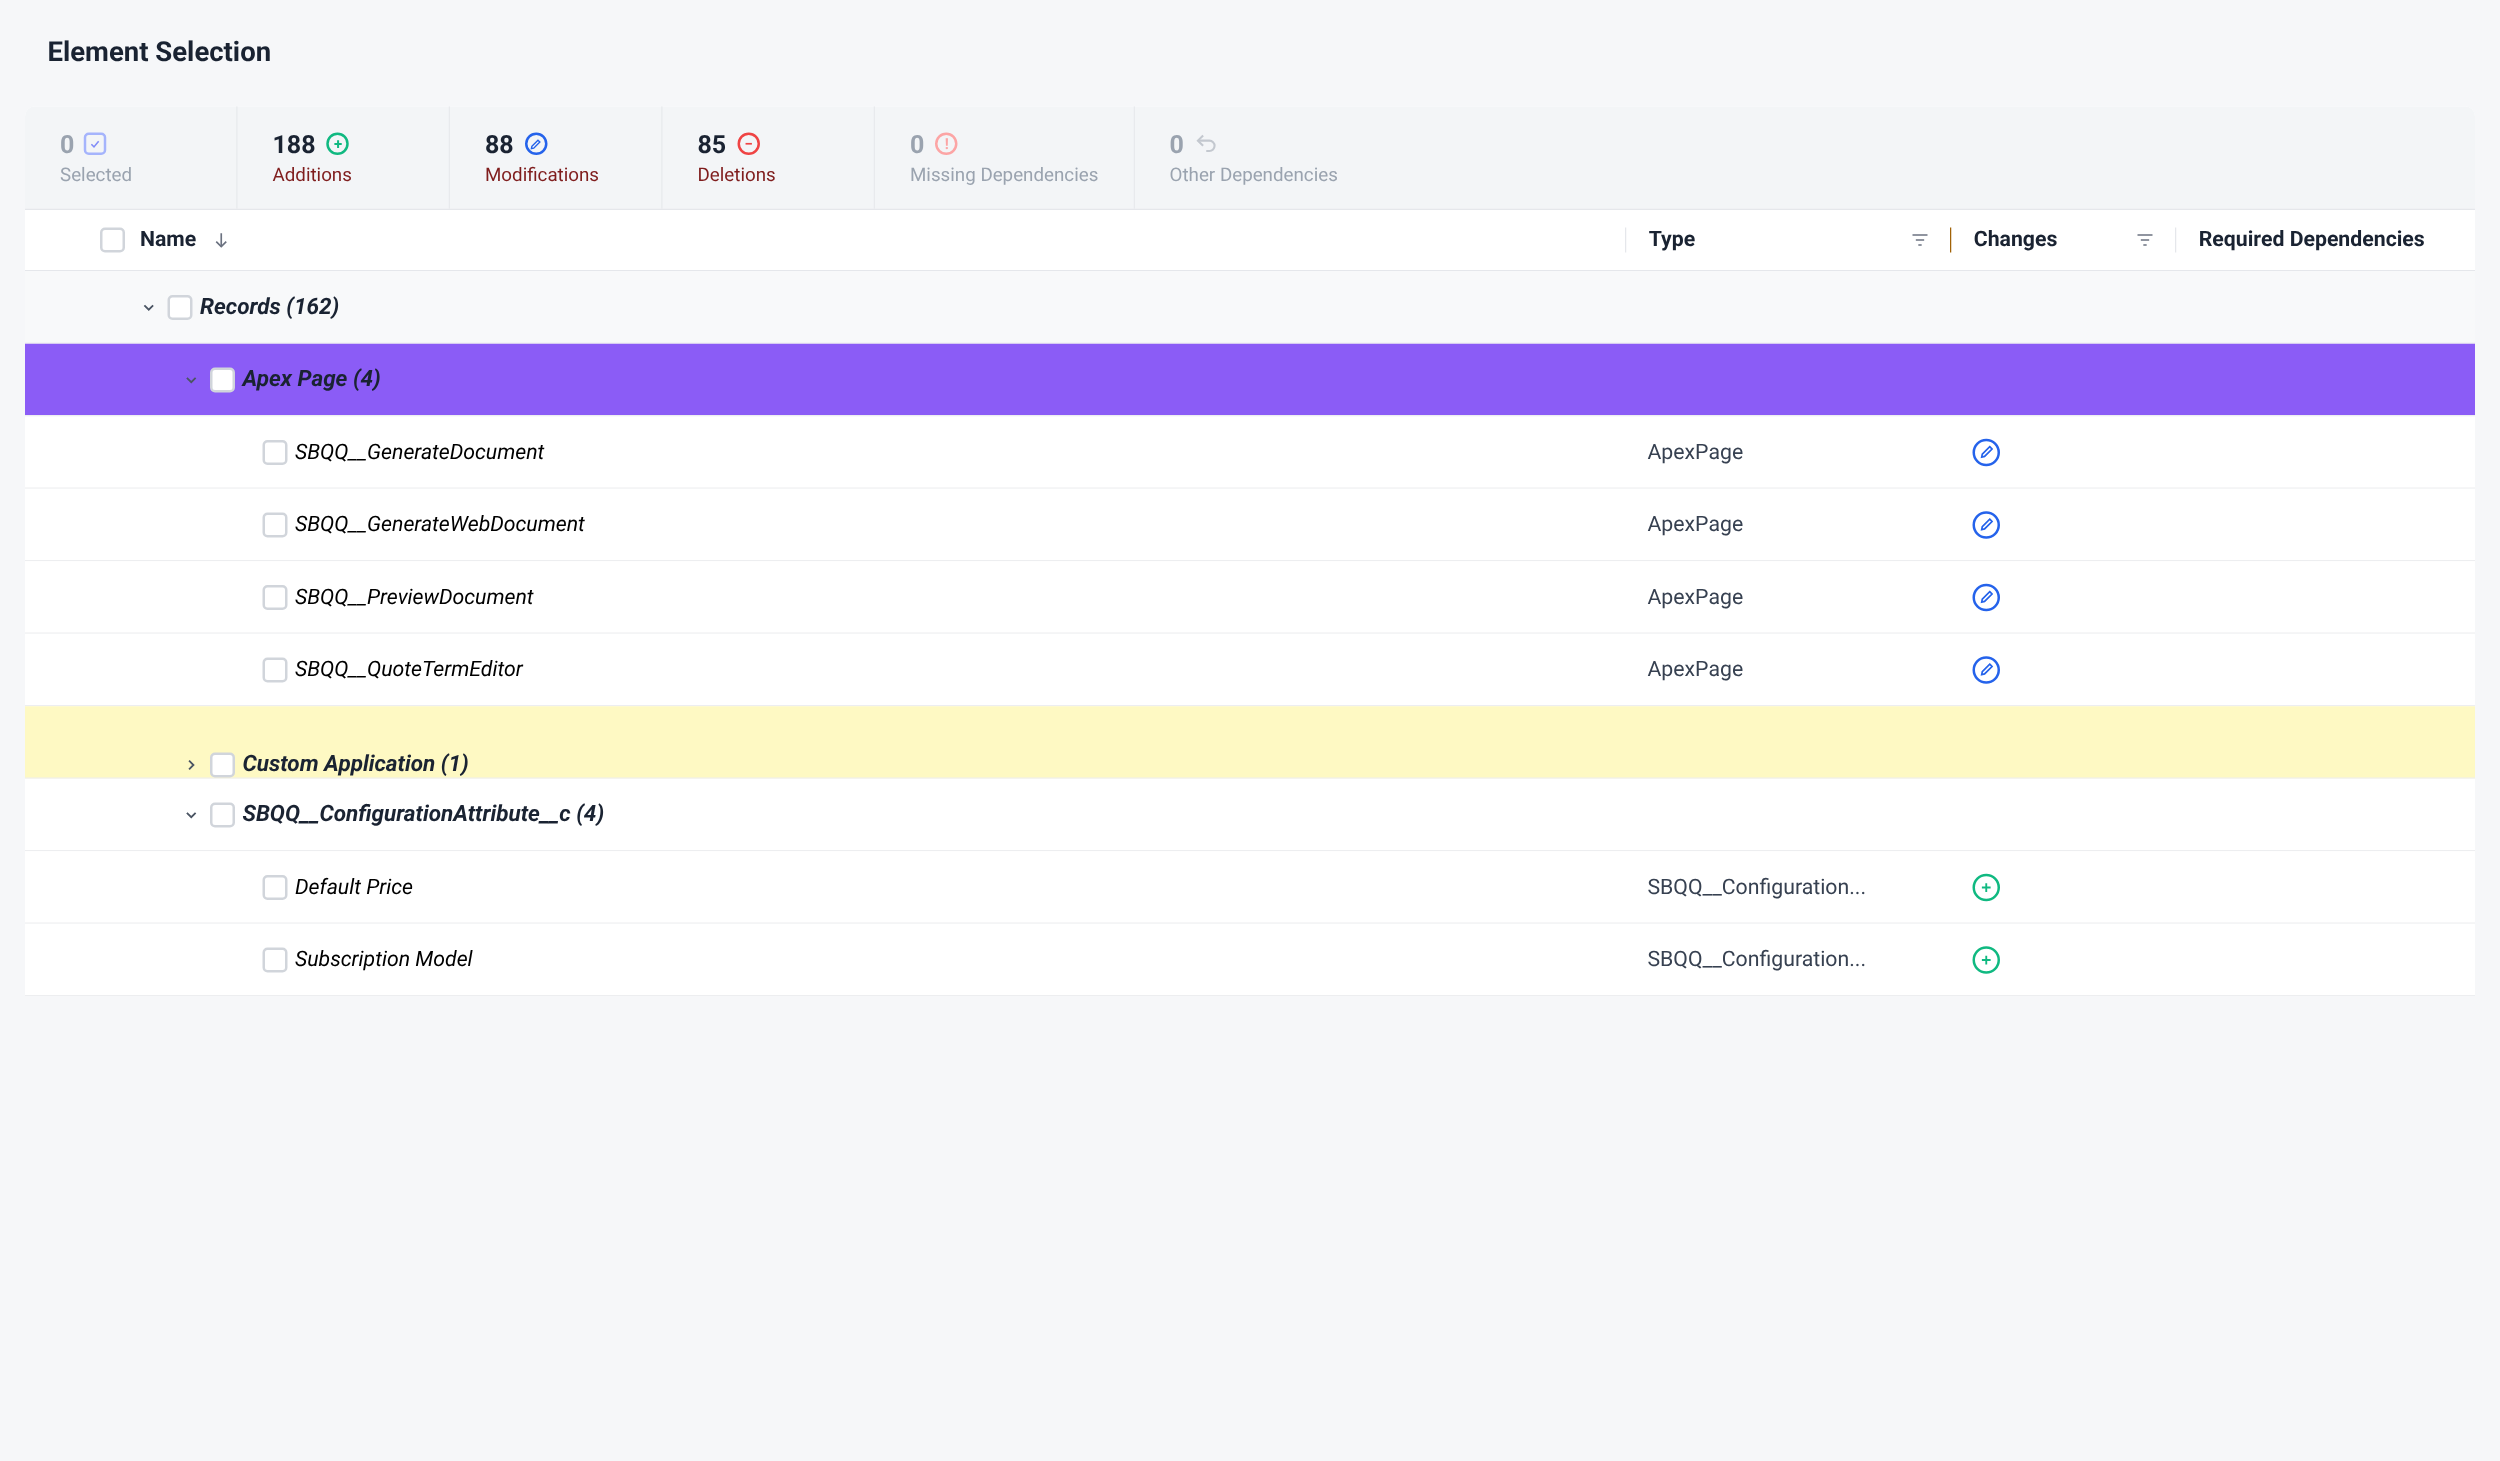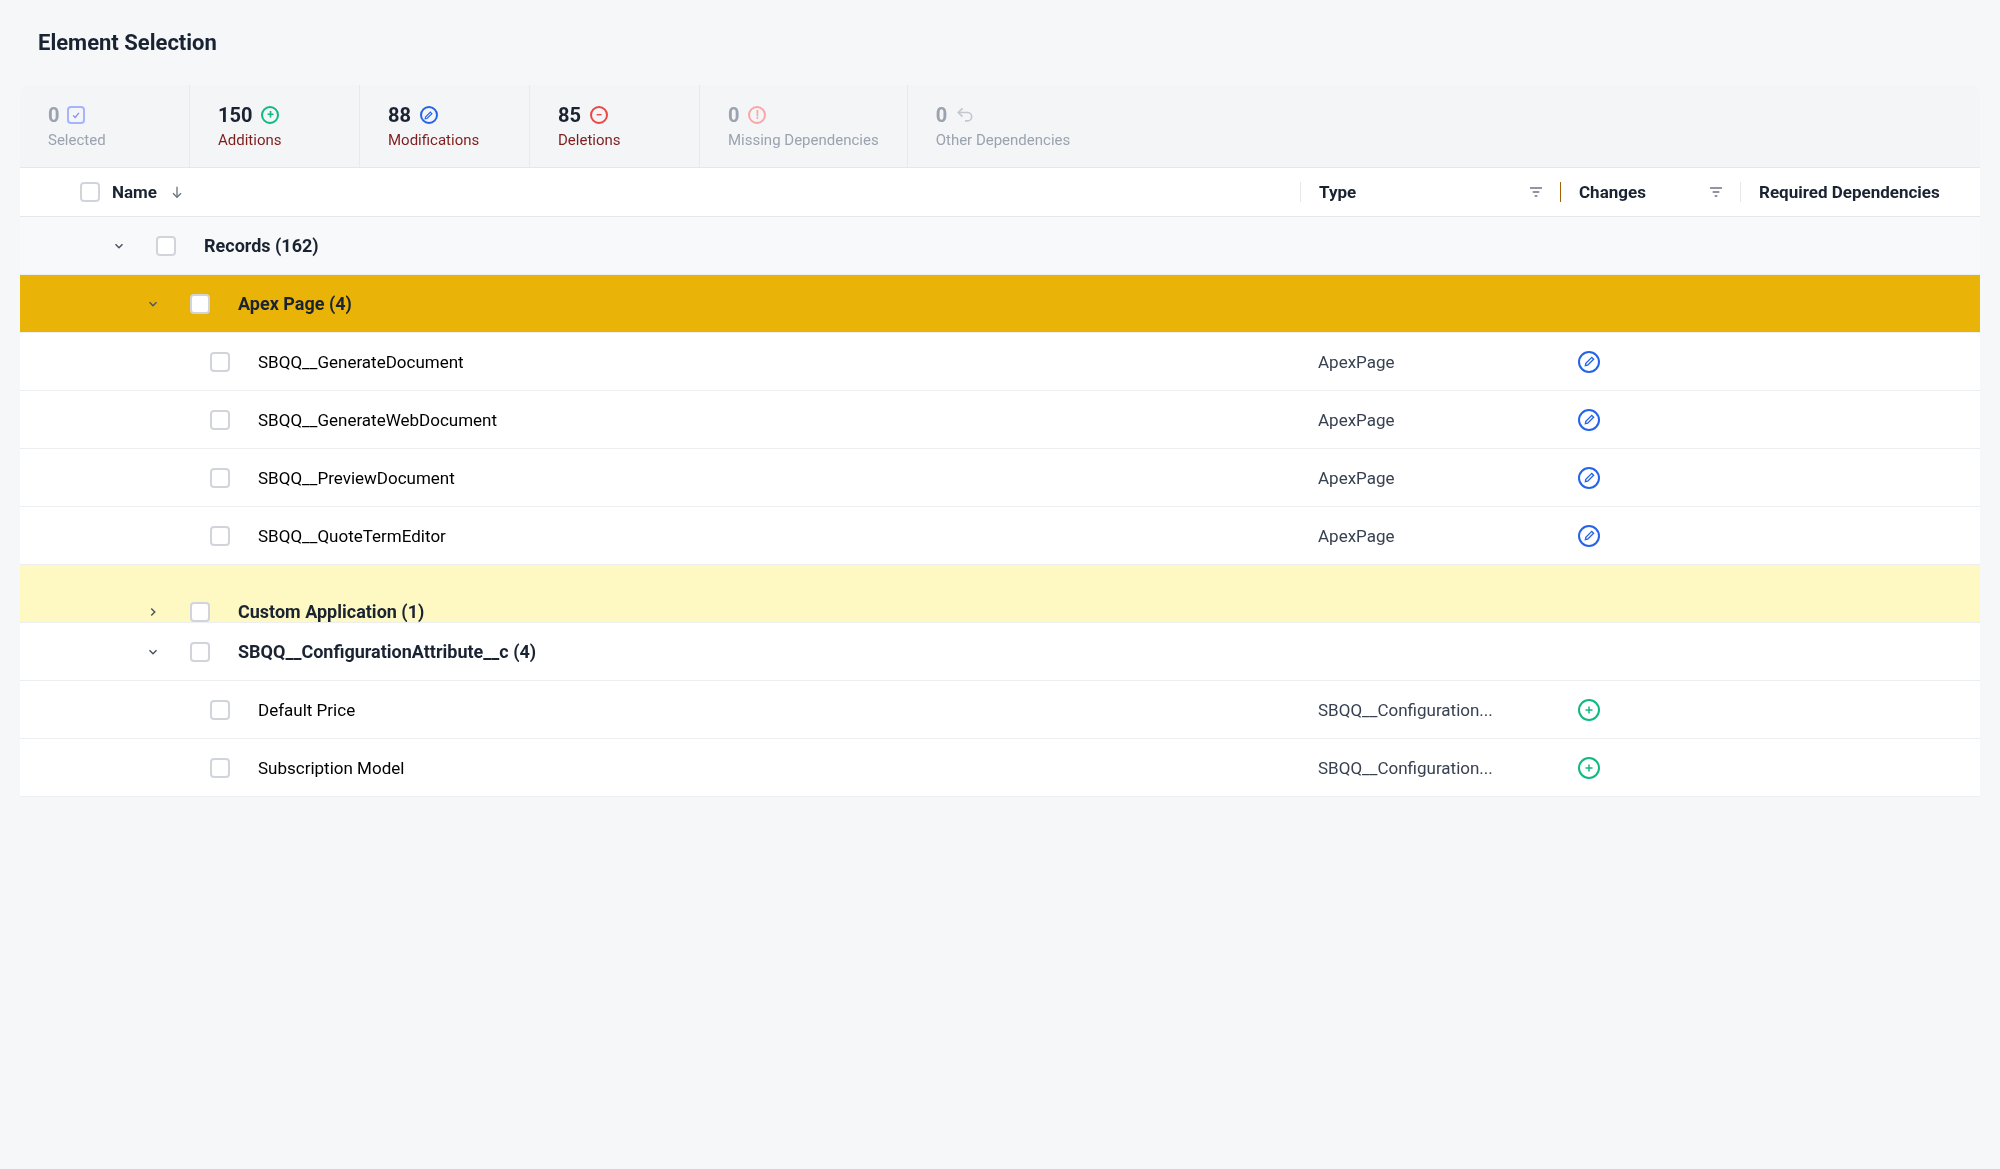--- a/index.html
+++ b/index.html
@@ -86,21 +86,21 @@
   display: flex;
   align-items: center;
   border-bottom: 1px solid #edeef0;
   min-height: 58px;
   background:#fff;
 }
 .group-row { background: #f8f9fa; }
 .group-row.level-0 { padding-left: 90px; }
 .group-row.level-1 { padding-left: 124px; }
 .item-row { padding-left: 190px; }
-.row-name-area { flex: 1 1 auto; display:flex; align-items:center; gap: 28px; }
+.row-name-area { flex: 1 1 auto; display:flex; align-items:center; gap: 6px; font-style: italic; }
 .row-type { width: 260px; font-size: 17px; color:#374151; padding-left:18px; }
 .row-changes { width: 180px; padding-left:18px; display:flex; align-items:center; }
 .row-deps { width: 240px; }
 .group-title { font-weight:700; font-size:18px; color:#1a2332; }
 .item-title { font-size:17px; color:#000000; }
 .chevron { display:inline-flex; width:18px; justify-content:center; cursor:pointer; color:#4b5563; }
 
 .ic-circle { width:18px; height:18px; border:2px solid; border-radius:50%; display:inline-flex; align-items:center; justify-content:center; font-size:12px; font-weight:700; line-height:1;}
 .ic-cube { color:#374151; }
 .ic-green { border-color:#10b981; color:#10b981; }
@@ -130,21 +130,21 @@
             <svg width="10" height="10" viewBox="0 0 24 24" fill="none" stroke="currentColor" stroke-width="3">
                 <polyline points="5 13 10 18 19 7"></polyline>
               </svg>
           </span>
         </div>
         <div class="tab-label">Selected</div>
       </div>
 
       <div class="tab inactive has-count">
         <div class="tab-top">
-          <span>150</span>
+          <span>188</span>
           <span class="tab-icon">
             <span class="ic-circle ic-green">+</span>
           </span>
         </div>
         <div class="tab-label">Additions</div>
       </div>
 
       <div class="tab inactive has-count">
         <div class="tab-top">
           <span>88</span>
@@ -237,21 +237,21 @@
             </svg>
         </span>
         <span class="checkbox"></span>
         <span class="group-title">Records (162)</span>
       </div>
       <div class="row-type"></div>
         <div class="row-changes"></div>
         <div class="row-deps"></div>
     </div>
 
-    <div class="group-row level-1" style="background:#eab308;">
+    <div class="group-row level-1" style="background:#8b5cf6;">
       <div class="row-name-area">
         <span class="chevron">
           <svg width="14" height="14" viewBox="0 0 24 24" fill="none" stroke="currentColor" stroke-width="2.5">
               <polyline points="6 9 12 15 18 9"></polyline>
             </svg>
         </span>
         <span class="checkbox"></span>
         <span class="group-title">Apex Page (4)</span>
       </div>
       <div class="row-type"></div>

